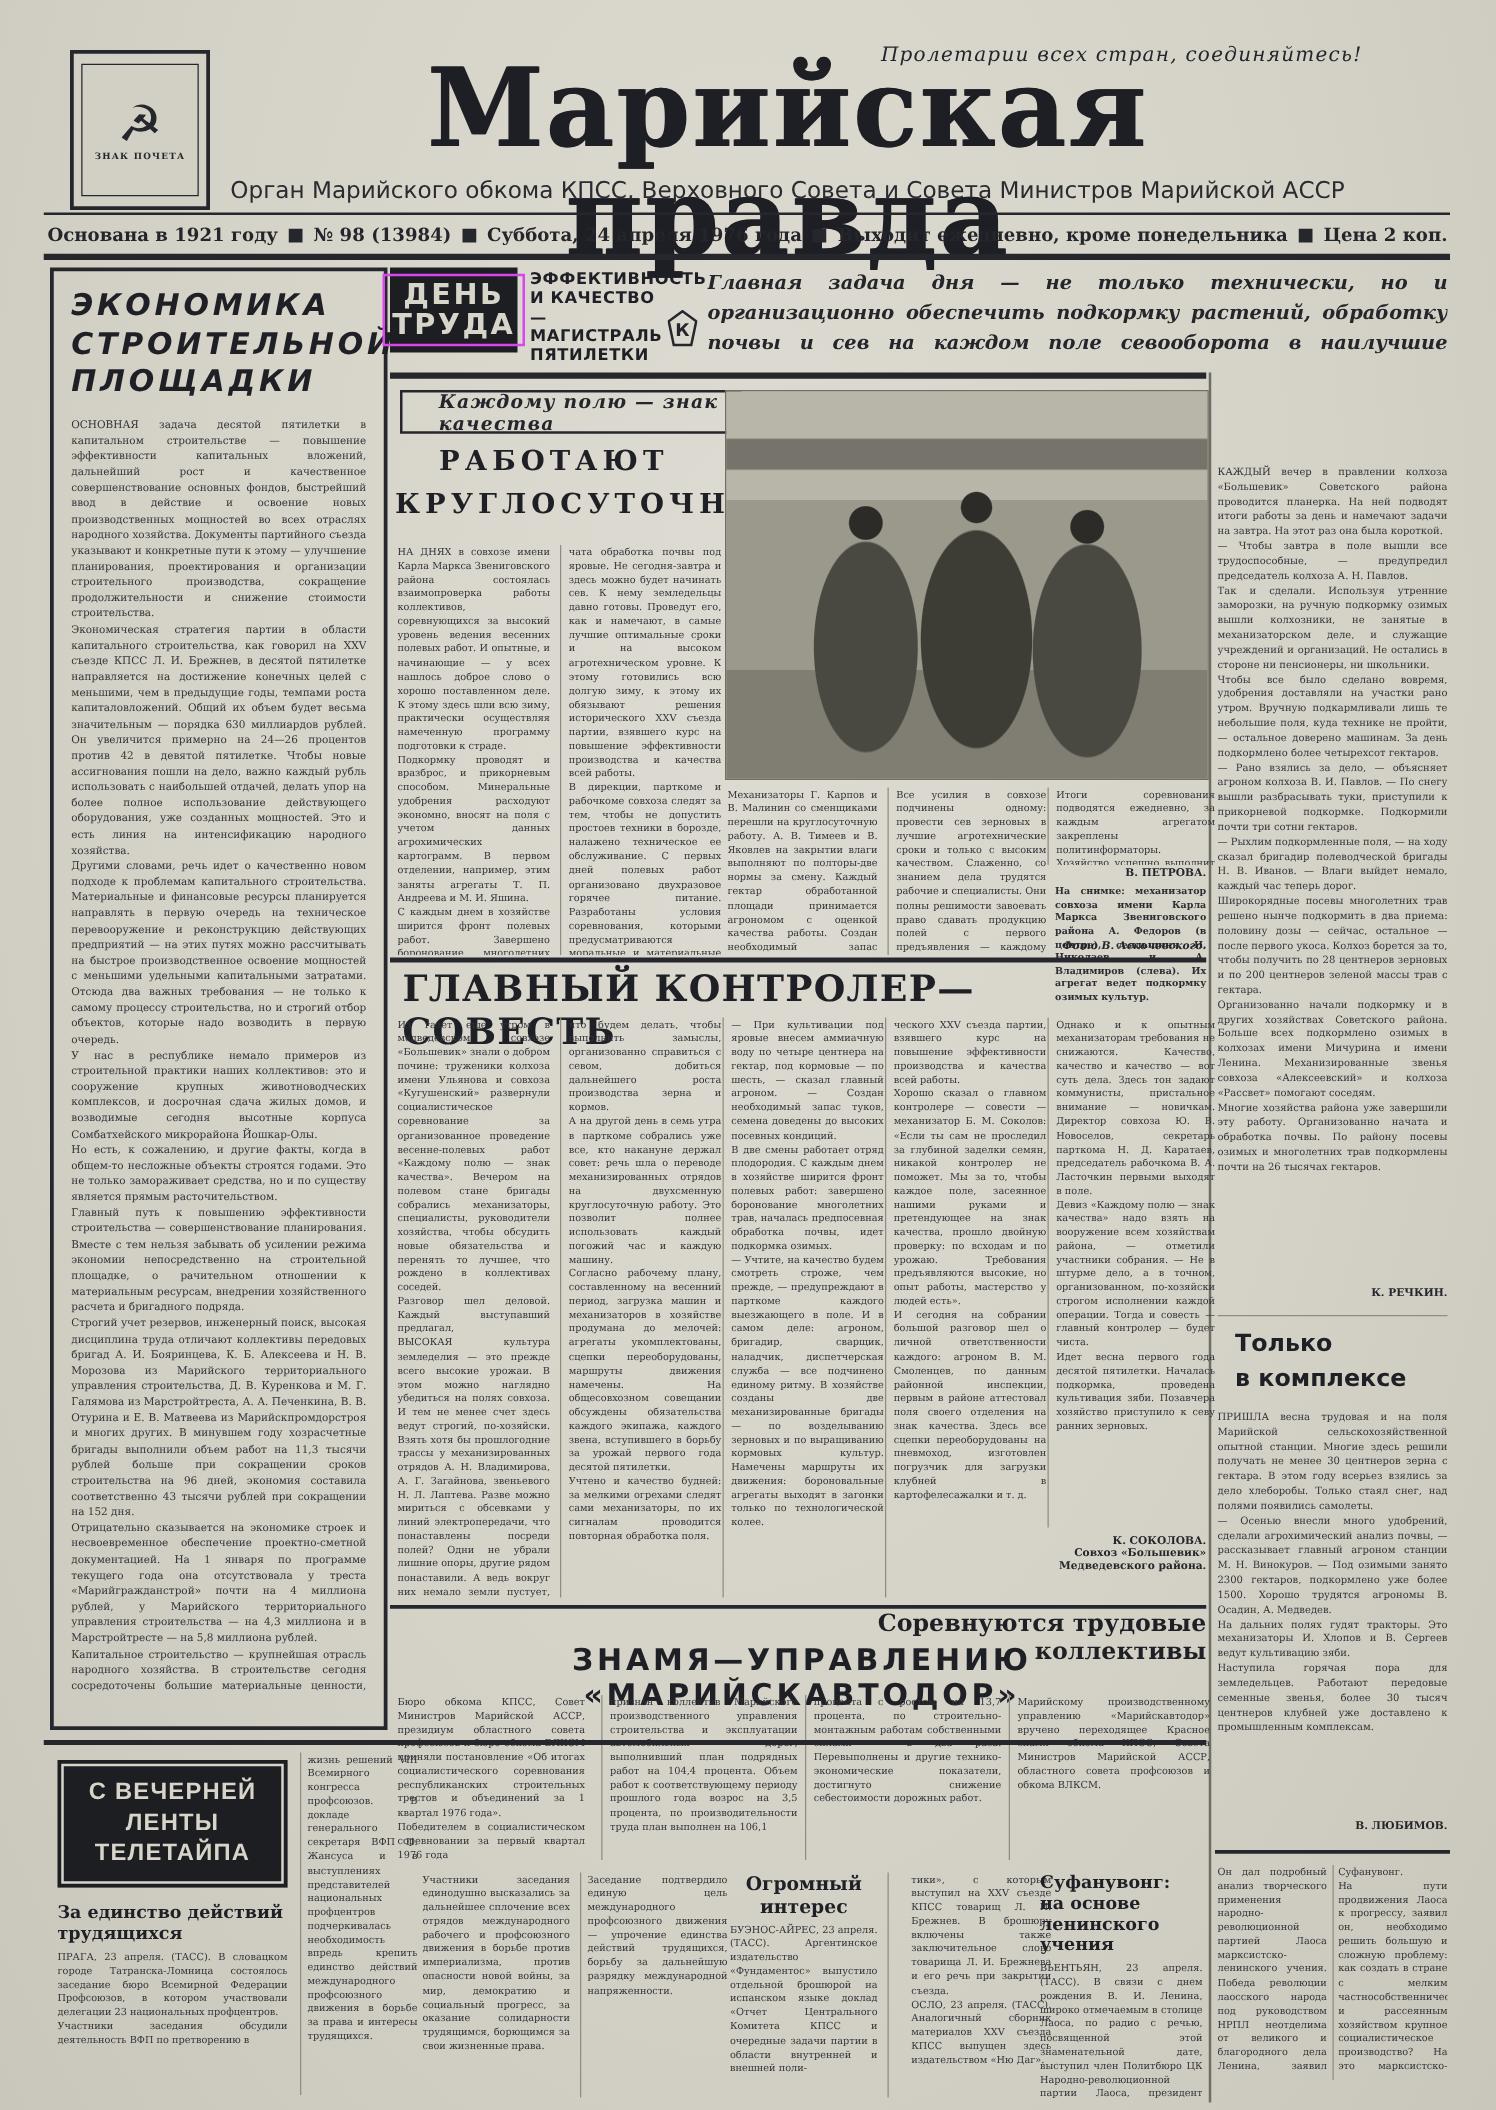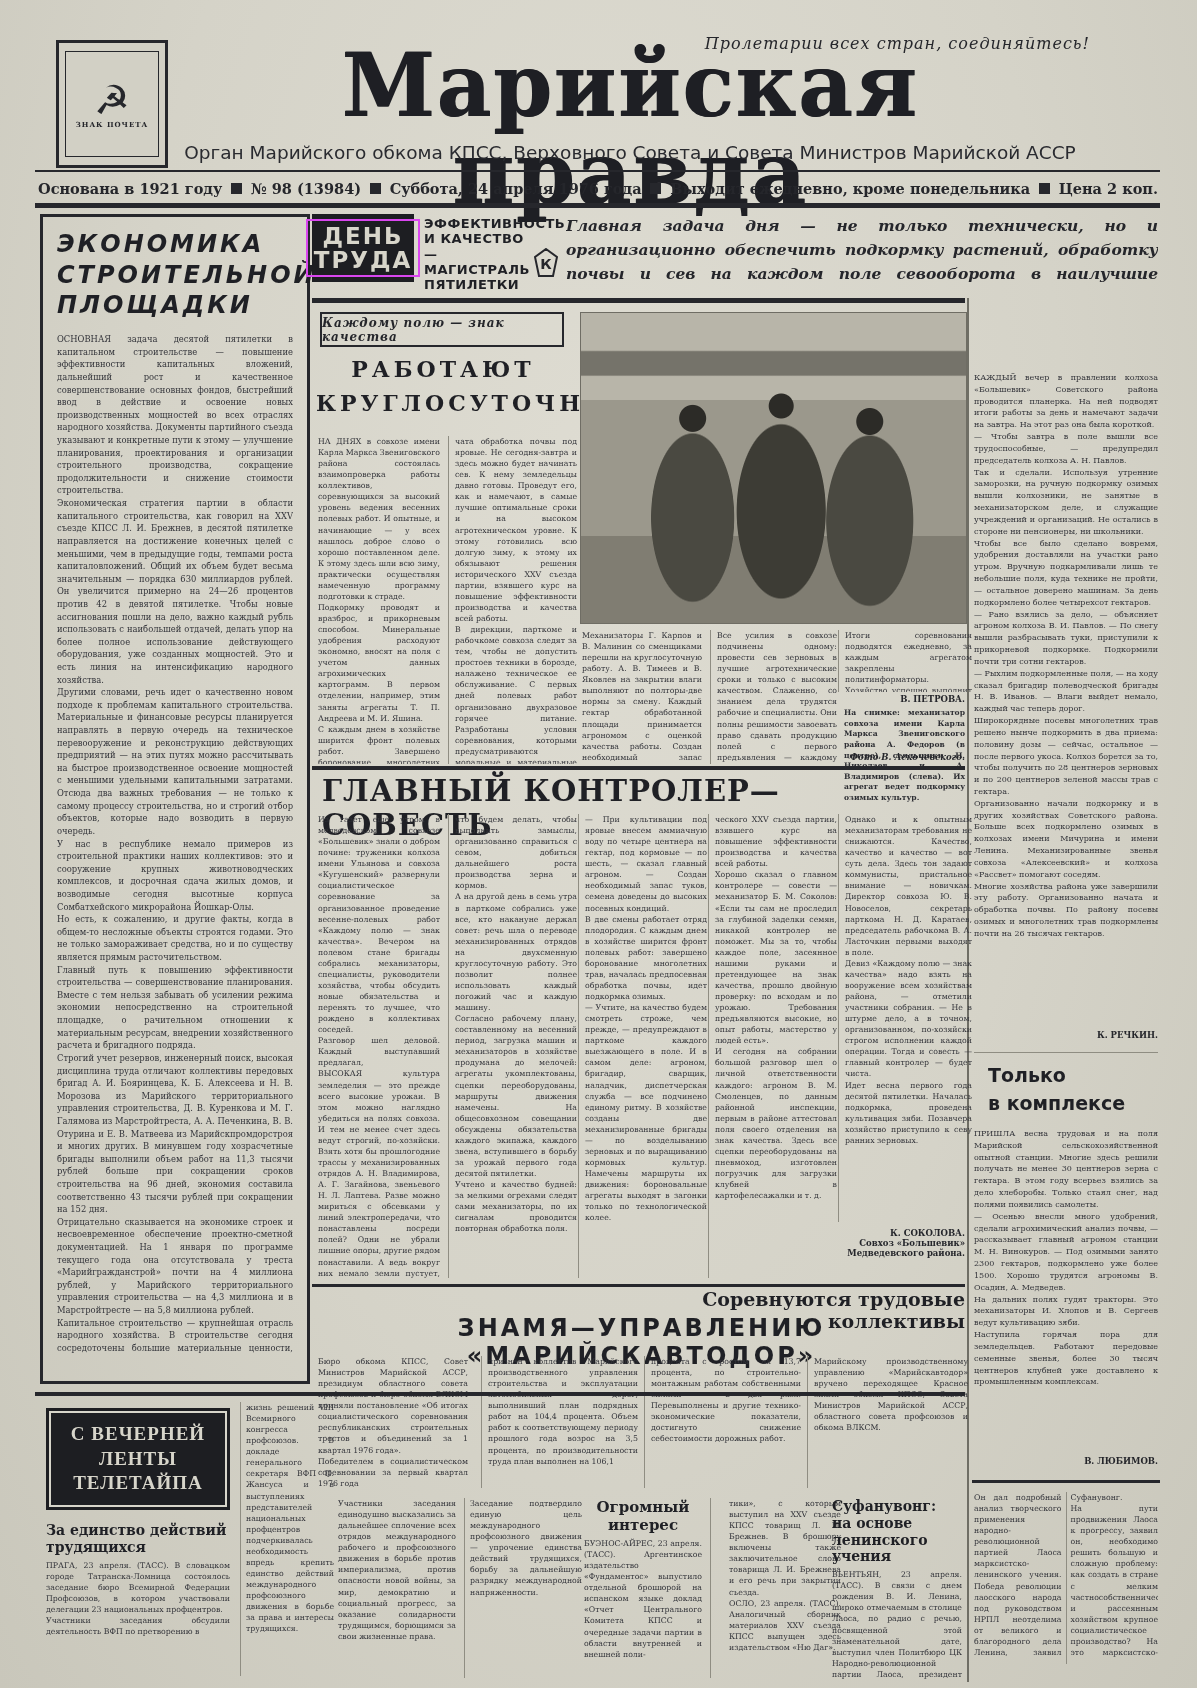--- a/index.html
+++ b/index.html
@@ -19,21 +19,21 @@
   .boxed{border:3.5px solid #26272c;}
   .h-left{font-family:"DejaVu Sans", sans-serif;font-size:24px;font-weight:bold;letter-spacing:3px;
     line-height:1.28;white-space:pre-line;color:#1f2025;font-style:italic;}
   .blackbox{background:#1d1e22;color:#d7d5ca;display:flex;align-items:center;justify-content:center;
     text-align:center;font-family:"DejaVu Sans", sans-serif;font-weight:bold;}
   .stencil{border:2px solid #d946ef;padding:3px 6px;white-space:pre-line;font-size:23px;line-height:1.05;letter-spacing:2px;}
   .tagline{font-family:"DejaVu Sans", sans-serif;font-size:13px;font-weight:bold;line-height:1.18;
     white-space:pre-line;letter-spacing:0.5px;color:#1f2025;}
   .big-slogan{font-size:15.5px;font-weight:bold;font-style:italic;line-height:1.55;text-align:justify;}
   .kicker{border:2.5px solid #26272c;display:flex;align-items:center;justify-content:center;
-    font-style:italic;font-weight:bold;font-size:12px;letter-spacing:1px;}
+    font-style:italic;font-weight:bold;font-size:15px;letter-spacing:1px;padding-left:29px;}
   .h-serif{font-weight:bold;text-align:center;white-space:pre-line;color:#1f2025;}
   .h-sans{font-family:"DejaVu Sans", sans-serif;font-weight:bold;white-space:pre-line;color:#1f2025;}
   .byline{font-size:8.5px;font-weight:bold;text-align:right;white-space:pre-line;}
   .caption{font-size:7.6px;line-height:1.4;text-align:justify;white-space:pre-line;font-weight:bold;color:#2e2f34;}
   .colrule{border-left:1px solid #8f8d82;}
   .photo{background:
     radial-gradient(circle at 29% 34%, #2c2b27 0 13px, rgba(0,0,0,0) 14px),
     radial-gradient(circle at 52% 30%, #2c2b27 0 12px, rgba(0,0,0,0) 13px),
     radial-gradient(circle at 75% 35%, #2c2b27 0 13px, rgba(0,0,0,0) 14px),
     radial-gradient(ellipse 42px 85px at 29% 66%, #4a4941 0 98%, rgba(0,0,0,0) 100%),
@@ -42,21 +42,21 @@
     linear-gradient(180deg, rgba(0,0,0,0) 12%, #75736a 12.5% 20%, rgba(0,0,0,0) 20.5%),
     linear-gradient(180deg, #b8b5a9 0 28%, #9b988c 28% 72%, #807d72 72% 100%);
     border:1px solid #6f6d64;}
   .emblem{border:3px solid #26272c;display:flex;flex-direction:column;align-items:center;justify-content:center;
     gap:2px;background:#d2d0c5;}
   .emblem-inner{border:1.5px solid #26272c;width:86%;height:86%;display:flex;flex-direction:column;
     align-items:center;justify-content:center;}
   .emb-glyph{font-size:40px;line-height:1;color:#26272c;font-family:"DejaVu Sans", sans-serif;}
   .emb-cap{font-size:7px;font-weight:bold;letter-spacing:1px;text-align:center;}
   .tele-box{background:#1d1e22;color:#d7d5ca;display:flex;align-items:center;justify-content:center;
-    text-align:center;font-family:Liberation Serif, serif;font-weight:bold;font-size:19px;line-height:1.3;
+    text-align:center;font-family:Liberation Sans, sans-serif;font-weight:bold;font-size:19px;line-height:1.3;
     white-space:pre-line;letter-spacing:1px;box-shadow:inset 0 0 0 3px #1d1e22, inset 0 0 0 5px #d7d5ca;}
   .sub-head{font-weight:bold;font-size:14px;line-height:1.2;white-space:pre-line;color:#1f2025;}
   .two-col{column-count:2;column-gap:9px;column-rule:1px solid #8f8d82;}
 </style>
 </head>
 <body>
 
 <div class="page">
 
   <div class="abs slogan-top" style="left:620px;top:34px;width:470px;">Пролетарии всех стран, соединяйтесь!</div>

